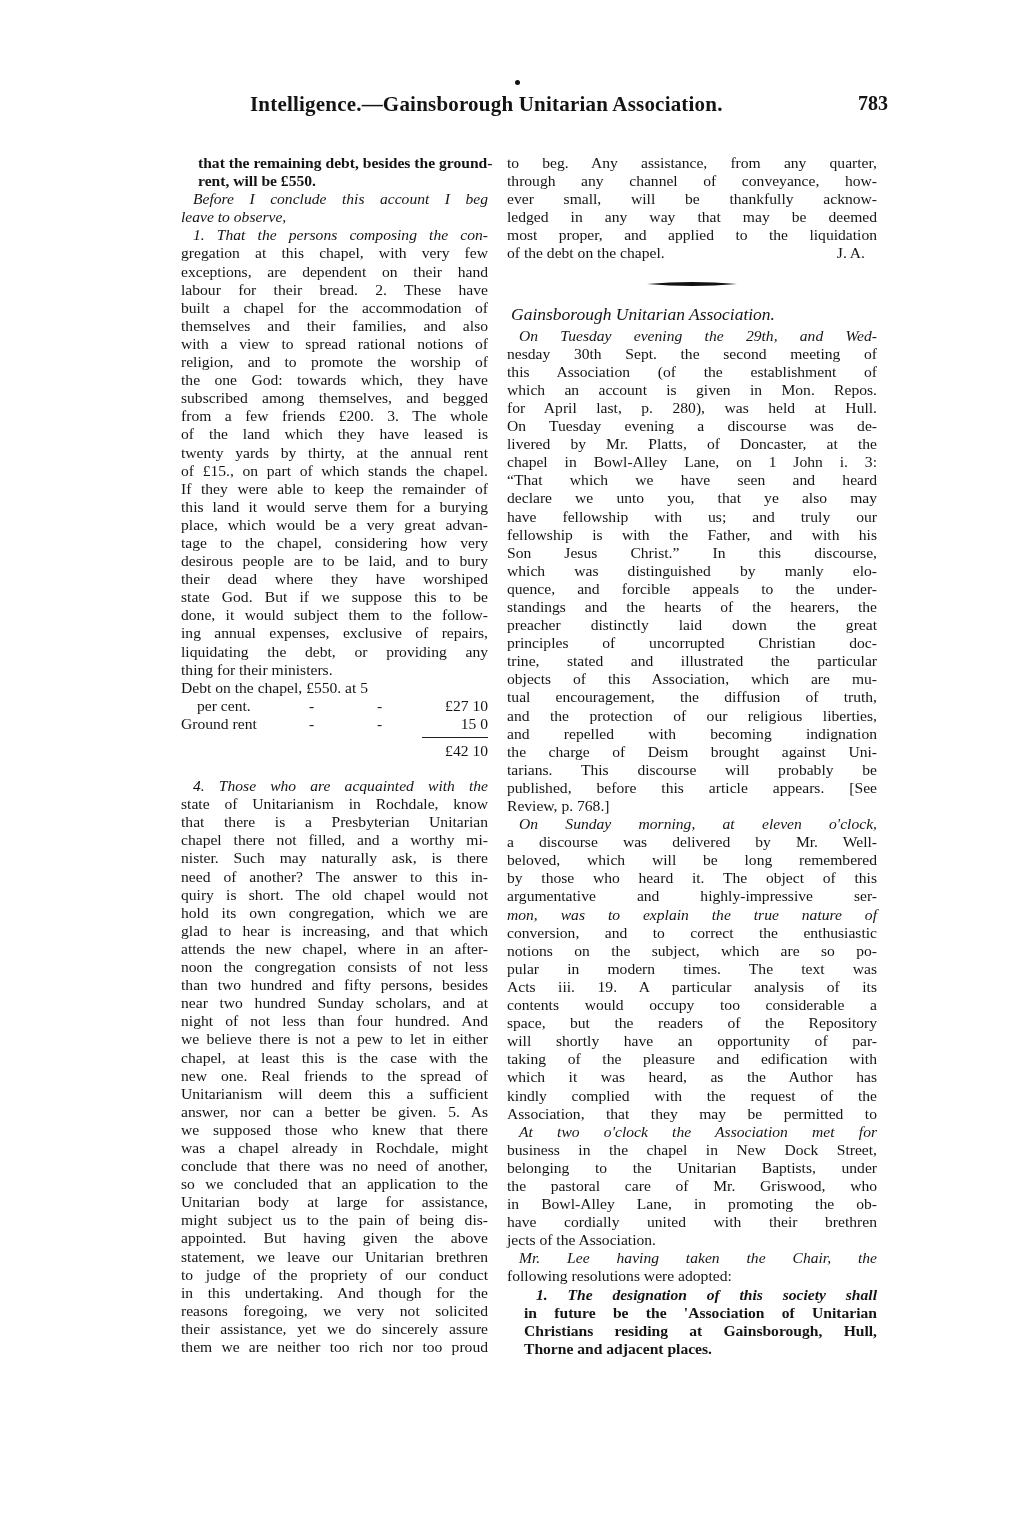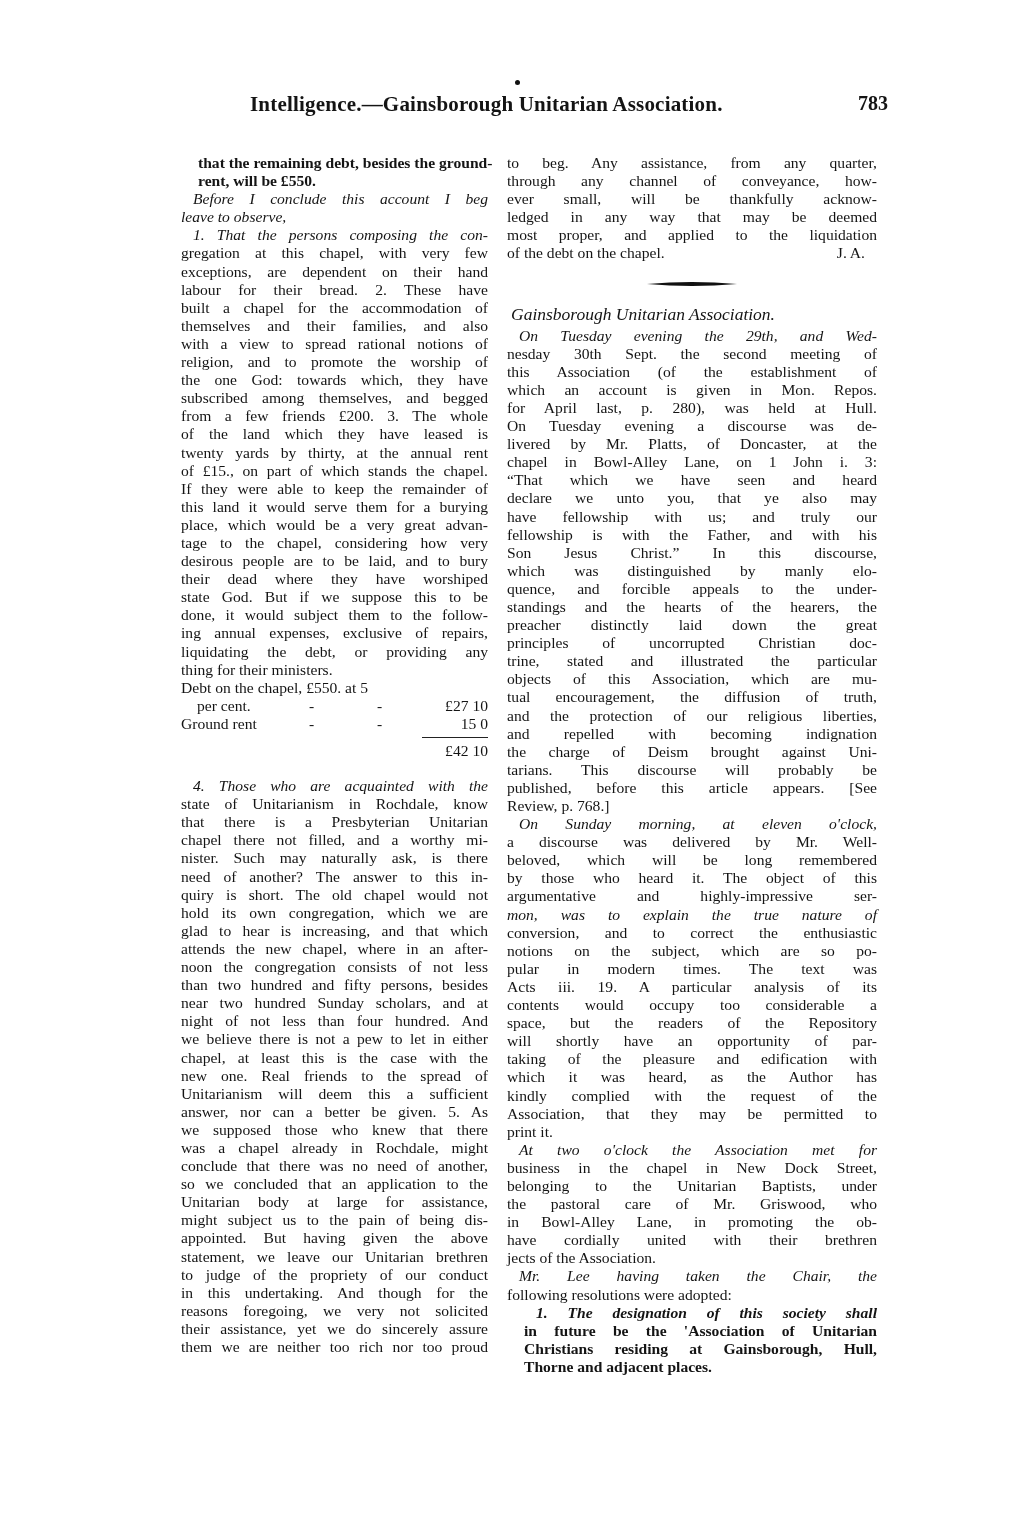--- a/index.html
+++ b/index.html
@@ -190,21 +190,20 @@
       <div class="line">notions on the subject, which are so po-</div>
       <div class="line">pular in modern times. The text was</div>
       <div class="line">Acts iii. 19. A particular analysis of its</div>
       <div class="line">contents would occupy too considerable a</div>
       <div class="line">space, but the readers of the Repository</div>
       <div class="line">will shortly have an opportunity of par-</div>
       <div class="line">taking of the pleasure and edification with</div>
       <div class="line">which it was heard, as the Author has</div>
       <div class="line">kindly complied with the request of the</div>
       <div class="line">Association, that they may be permitted to</div>
-      <div class="line last">print it.</div>
       <div class="line indent">At two o'clock the Association met for</div>
       <div class="line">business in the chapel in New Dock Street,</div>
       <div class="line">belonging to the Unitarian Baptists, under</div>
       <div class="line">the pastoral care of Mr. Griswood, who</div>
       <div class="line">in Bowl-Alley Lane, in promoting the ob-</div>
       <div class="line">have cordially united with their brethren</div>
       <div class="line last">jects of the Association.</div>
       <div class="line indent">Mr. Lee having taken the Chair, the</div>
       <div class="line last">following resolutions were adopted:</div>
       <div class="line indent b">1. The designation of this society shall</div>

